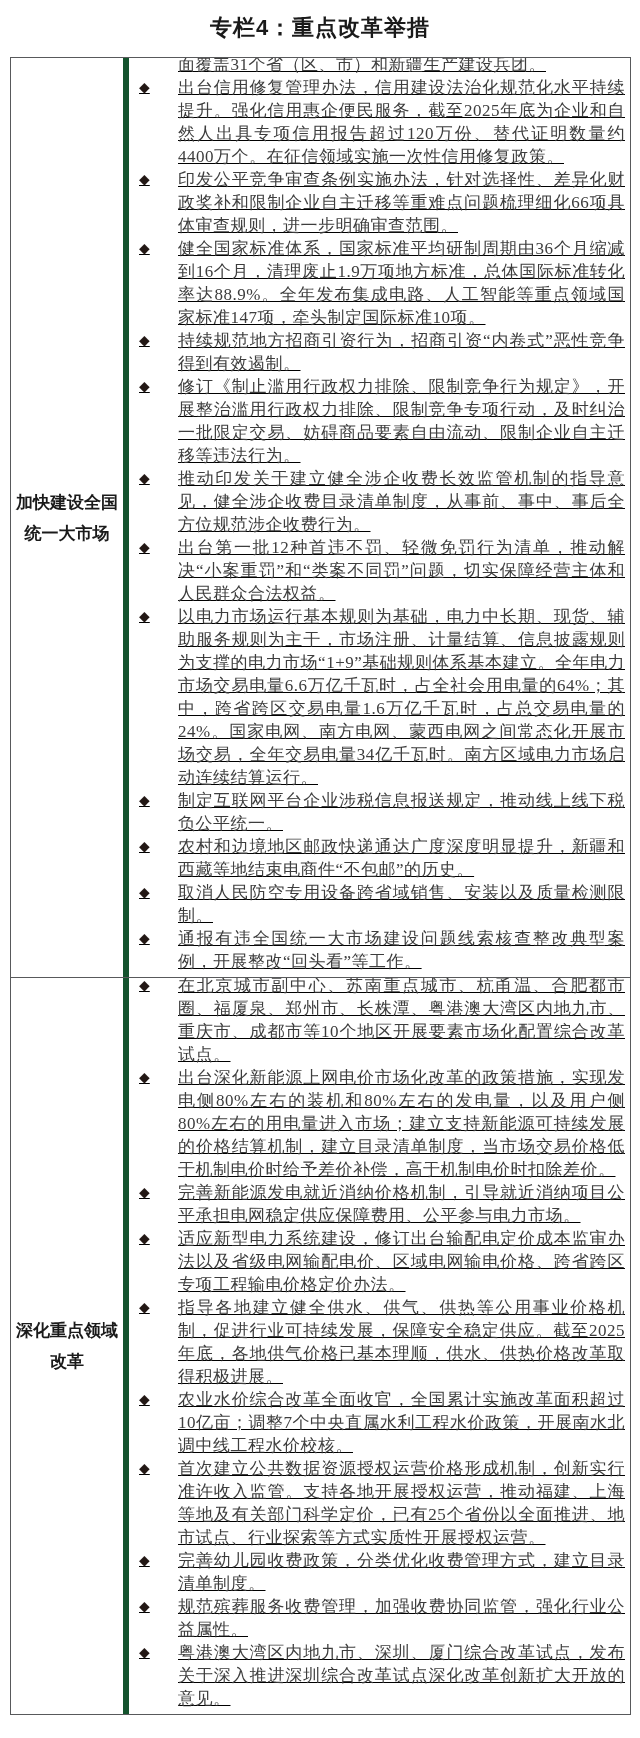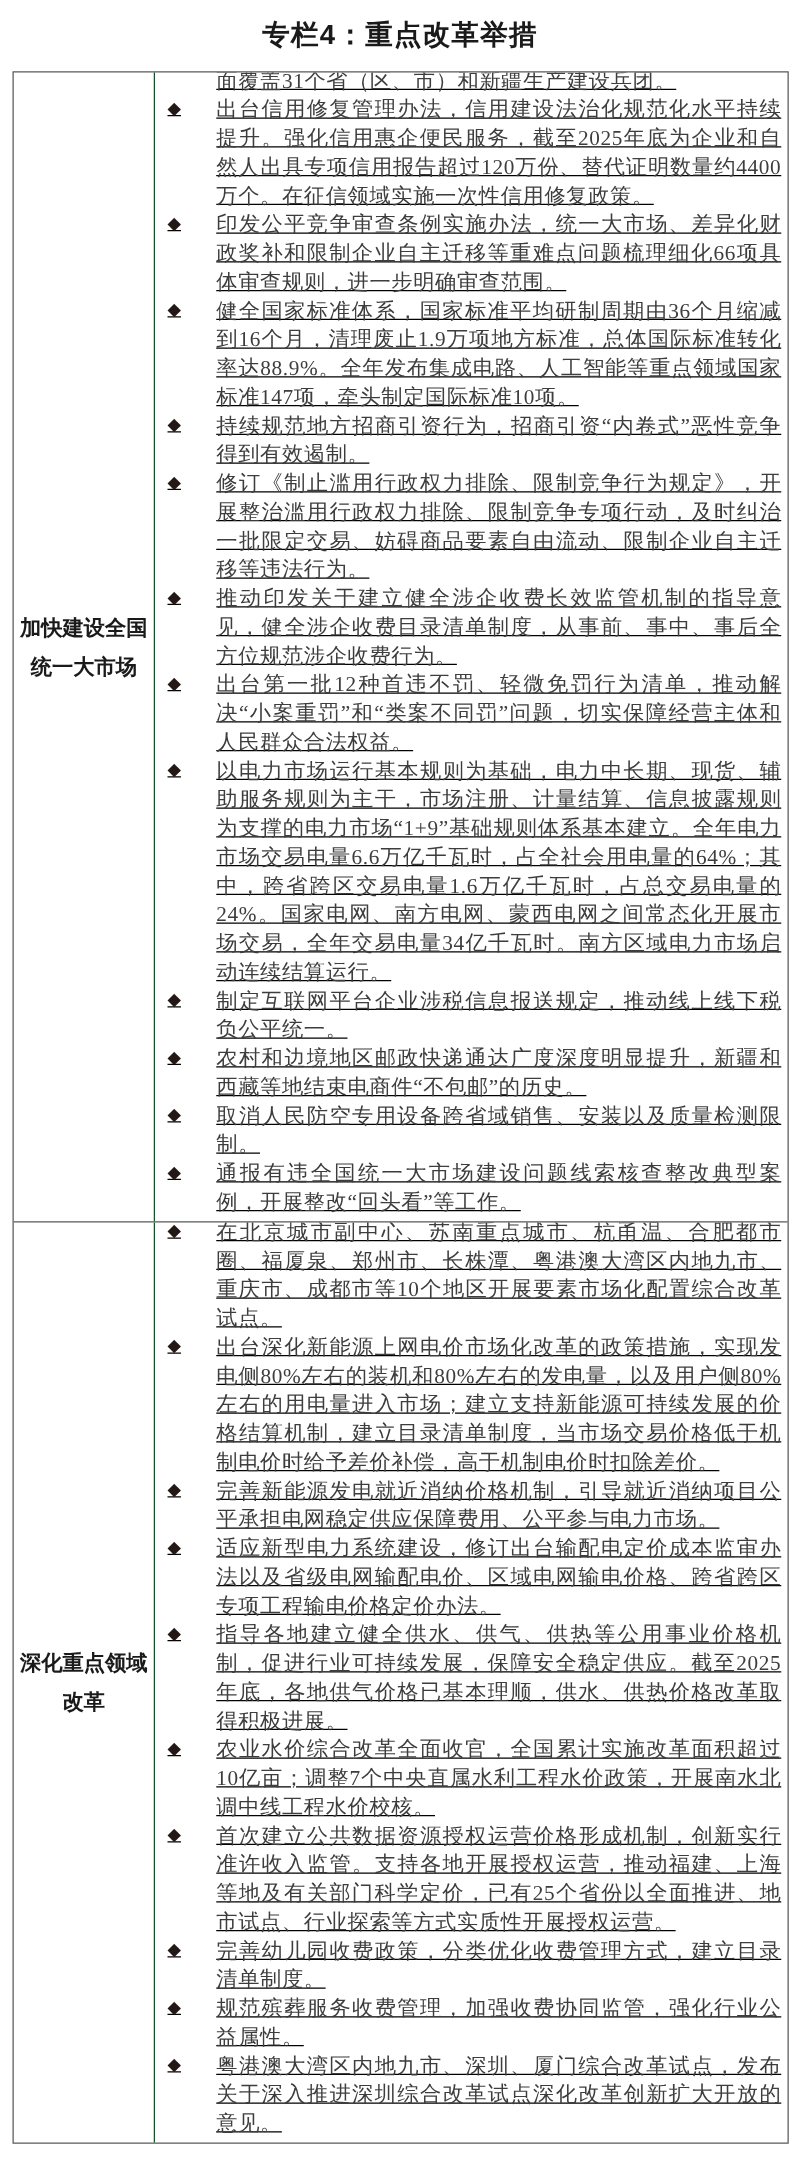--- a/index.html
+++ b/index.html
@@ -38,21 +38,21 @@
     align-items: stretch;
   }
   .row + .row {
     border-top: 1px solid #58595b;
   }
   .row:nth-child(1) { height: 919px; }
   .row:nth-child(2) { height: 736px; }
   .label-cell {
     width: 112px;
     flex: none;
-    border-right: 1px solid #14532d;
+    border-right: 6px solid #14532d;
     display: flex;
     flex-direction: column;
     align-items: center;
     justify-content: center;
     font-family: "Liberation Sans", "DejaVu Sans", sans-serif;
     font-weight: bold;
     font-size: 17px;
     line-height: 31px;
     color: #1a1a1a;
     text-align: center;
@@ -104,21 +104,21 @@
           <div class="bullet-item">
             <span class="bullet-marker">◆</span>
             <span class="bullet-text">市场准入负面清单事项缩减至106项，市场准入效能评估全面覆盖31个省（区、市）和新疆生产建设兵团。</span>
           </div>
           <div class="bullet-item">
             <span class="bullet-marker">◆</span>
             <span class="bullet-text">出台信用修复管理办法，信用建设法治化规范化水平持续提升。强化信用惠企便民服务，截至2025年底为企业和自然人出具专项信用报告超过120万份、替代证明数量约4400万个。在征信领域实施一次性信用修复政策。</span>
           </div>
           <div class="bullet-item">
             <span class="bullet-marker">◆</span>
-            <span class="bullet-text">印发公平竞争审查条例实施办法，统一大市场、差异化财政奖补和限制企业自主迁移等重难点问题梳理细化66项具体审查规则，进一步明确审查范围。</span>
+            <span class="bullet-text">印发公平竞争审查条例实施办法，针对选择性、差异化财政奖补和限制企业自主迁移等重难点问题梳理细化66项具体审查规则，进一步明确审查范围。</span>
           </div>
           <div class="bullet-item">
             <span class="bullet-marker">◆</span>
             <span class="bullet-text">健全国家标准体系，国家标准平均研制周期由36个月缩减到16个月，清理废止1.9万项地方标准，总体国际标准转化率达88.9%。全年发布集成电路、人工智能等重点领域国家标准147项，牵头制定国际标准10项。</span>
           </div>
           <div class="bullet-item">
             <span class="bullet-marker">◆</span>
             <span class="bullet-text">持续规范地方招商引资行为，招商引资“内卷式”恶性竞争得到有效遏制。</span>
           </div>
           <div class="bullet-item">

